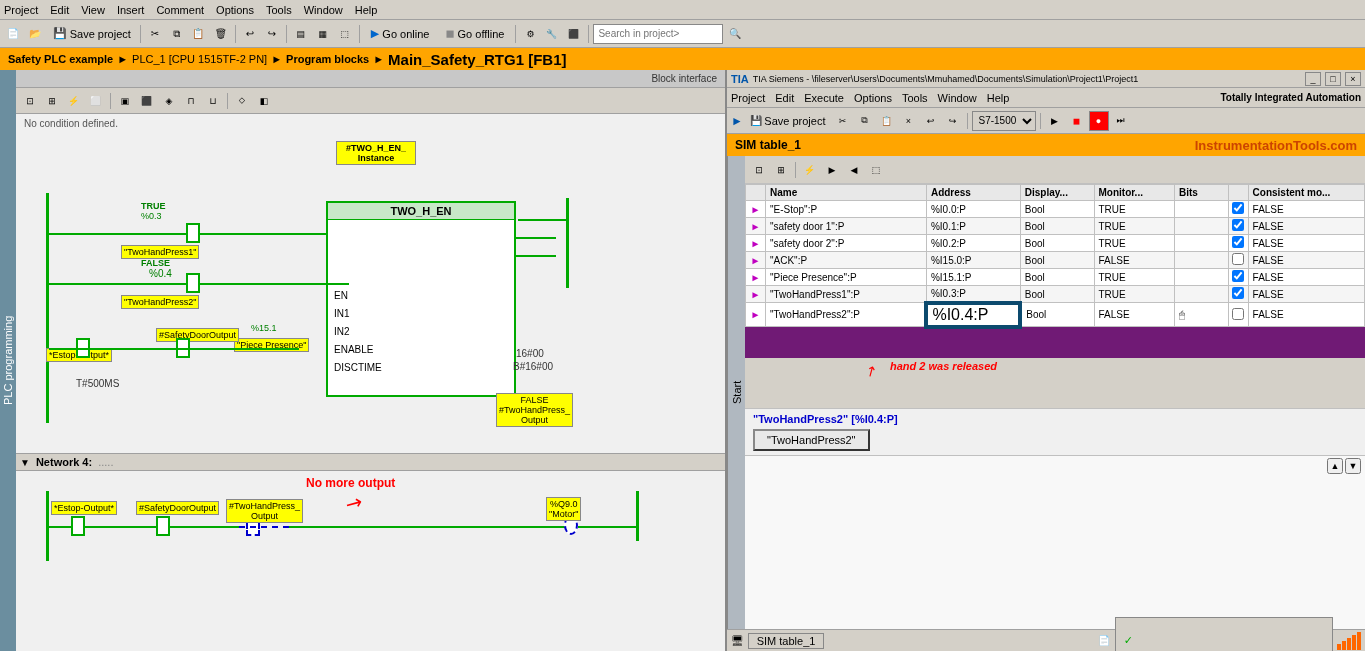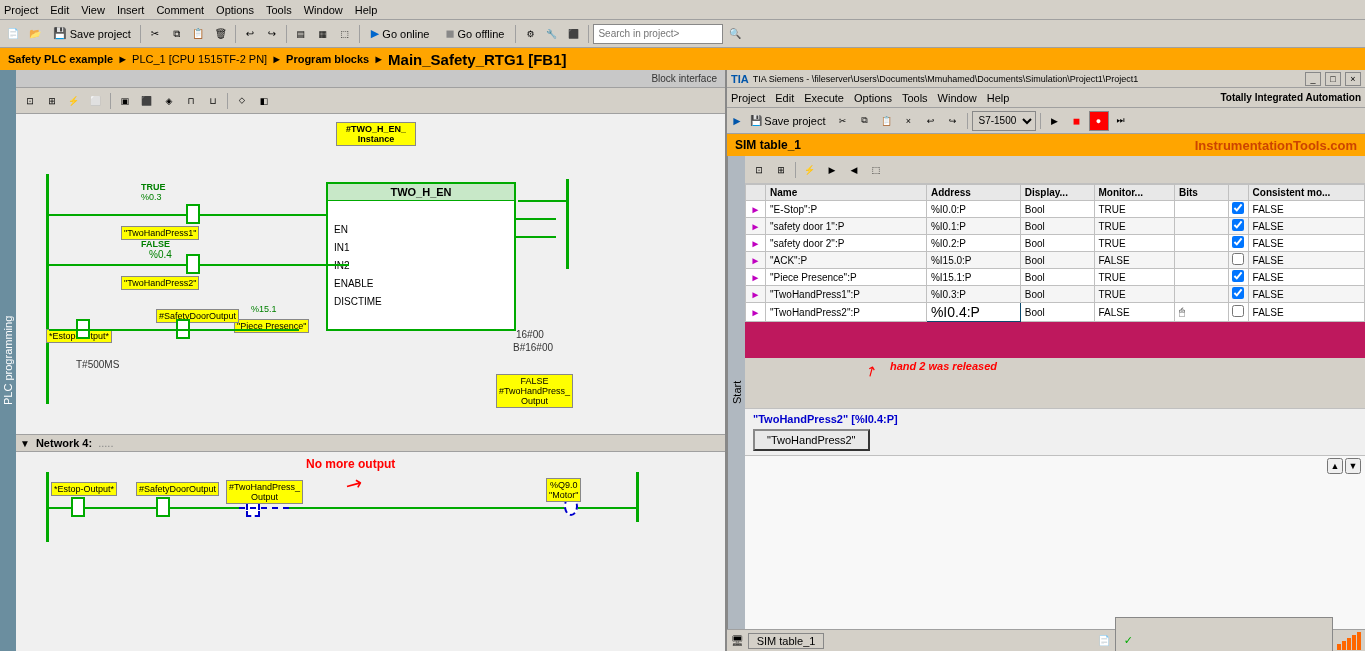--- a/index.html
+++ b/index.html
@@ -100,35 +100,36 @@
           <button style="width:20px;height:20px;background:#d4d0c8;border:1px solid transparent;cursor:pointer;font-size:9px;">◈</button>
           <button style="width:20px;height:20px;background:#d4d0c8;border:1px solid transparent;cursor:pointer;font-size:9px;">⊓</button>
           <button style="width:20px;height:20px;background:#d4d0c8;border:1px solid transparent;cursor:pointer;font-size:9px;">⊔</button>
           <div style="width:1px;height:16px;background:#a0a0a0;margin:0 2px;"></div>
           <button style="width:20px;height:20px;background:#d4d0c8;border:1px solid transparent;cursor:pointer;font-size:9px;">⬦</button>
           <button style="width:20px;height:20px;background:#d4d0c8;border:1px solid transparent;cursor:pointer;font-size:9px;">◧</button>
         </div>
 
         <div style="flex:1;background:#f0f0f0;overflow:auto;position:relative;">
 
+          <div style="font-size:10px;color:#555;padding:4px 8px;">No condition defined.</div>
 
           <div style="position:relative;padding:4px 8px;height:320px;">
 
             <div style="position:absolute;top:8px;left:320px;background:#ffff00;border:1px solid #888;padding:1px 3px;font-size:9px;font-weight:bold;text-align:center;width:80px;">
               #TWO_H_EN_<br>Instance
             </div>
 
             <div style="position:absolute;left:30px;top:60px;width:3px;height:230px;background:#00aa00;"></div>
 
             <div style="position:absolute;left:30px;top:100px;width:290px;height:2px;background:#00aa00;"></div>
 
             <div style="position:absolute;left:310px;top:68px;border:2px solid #00aa00;background:white;width:190px;">
               <div style="background:#c8e8c8;text-align:center;font-weight:bold;font-size:11px;padding:2px;border-bottom:1px solid #00aa00;">TWO_H_EN</div>
               <div style="display:flex;gap:0;">
-                <div style="padding:19px 6px;min-width:80px;">
+                <div style="padding:19px 6px;min-width:80px;margin-top:47px;">
                   <div style="height:18px;display:flex;align-items:center;font-size:10px;">EN</div>
                   <div style="height:18px;display:flex;align-items:center;font-size:10px;">IN1</div>
                   <div style="height:18px;display:flex;align-items:center;font-size:10px;">IN2</div>
                   <div style="height:18px;display:flex;align-items:center;font-size:10px;">ENABLE</div>
                   <div style="height:18px;display:flex;align-items:center;font-size:10px;">DISCTIME</div>
                 </div>
               </div>
             </div>
 
             <div style="position:absolute;left:502px;top:86px;width:50px;height:2px;background:#00aa00;"></div>
@@ -280,21 +281,21 @@
           <div style="background:#d4d0c8;height:28px;display:flex;align-items:center;padding:2px 4px;gap:2px;border-bottom:1px solid #c0c0c0;">
             <button style="width:20px;height:20px;background:#d4d0c8;border:1px solid transparent;cursor:pointer;font-size:9px;">⊡</button>
             <button style="width:20px;height:20px;background:#d4d0c8;border:1px solid transparent;cursor:pointer;font-size:9px;">⊞</button>
             <div style="width:1px;height:16px;background:#a0a0a0;margin:0 2px;"></div>
             <button style="width:20px;height:20px;background:#d4d0c8;border:1px solid transparent;cursor:pointer;font-size:9px;">⚡</button>
             <button style="width:20px;height:20px;background:#d4d0c8;border:1px solid transparent;cursor:pointer;font-size:9px;">▶</button>
             <button style="width:20px;height:20px;background:#d4d0c8;border:1px solid transparent;cursor:pointer;font-size:9px;">◀</button>
             <button style="width:20px;height:20px;background:#d4d0c8;border:1px solid transparent;cursor:pointer;font-size:9px;">⬚</button>
           </div>
 
-          <div style="flex:1;overflow:auto;background:#be185d;max-height:200px;">
+          <div style="flex:1;overflow:auto;background:#701a75;max-height:200px;">
             <table style="width:100%;border-collapse:collapse;">
               <thead>
                 <tr>
                   <th style="width:20px;background:#e8e8e8;border:1px solid #c0c0c0;padding:2px 2px;font-size:10px;"></th>
                   <th style="background:#e8e8e8;border:1px solid #c0c0c0;padding:2px 4px;font-size:10px;min-width:120px;">Name</th>
                   <th style="background:#e8e8e8;border:1px solid #c0c0c0;padding:2px 4px;font-size:10px;min-width:70px;">Address</th>
                   <th style="background:#e8e8e8;border:1px solid #c0c0c0;padding:2px 4px;font-size:10px;min-width:55px;">Display...</th>
                   <th style="background:#e8e8e8;border:1px solid #c0c0c0;padding:2px 4px;font-size:10px;min-width:60px;">Monitor...</th>
                   <th style="background:#e8e8e8;border:1px solid #c0c0c0;padding:2px 4px;font-size:10px;min-width:40px;">Bits</th>
                   <th style="background:#e8e8e8;border:1px solid #c0c0c0;padding:2px 2px;font-size:10px;width:20px;"></th>
@@ -384,21 +385,21 @@
     <td style="padding:1px 2px;border:1px solid #c0c0c0;text-align:center;">
       <input type="checkbox" checked="" style="width: 12px; height: 12px;">
     </td>
     <td style="padding:1px 4px;border:1px solid #c0c0c0;font-size:10px;">FALSE</td>
   </tr>
                   <tr style="background: white;">
     <td style="text-align:center;padding:1px;border:1px solid #c0c0c0;">
       <span style="color:#c000c0;font-size:10px;font-weight:bold;">►</span>
     </td>
     <td style="padding:1px 4px;border:1px solid #c0c0c0;font-size:10px;">"TwoHandPress2":P</td>
-    <td style="padding:1px 4px;border:1px solid #0c4a6e;font-size:14px;">%I0.4:P</td>
+    <td style="padding:1px 4px;border:4px solid #0c4a6e;font-size:16px;">%I0.4:P</td>
     <td style="padding:1px 4px;border:1px solid #c0c0c0;font-size:10px;">Bool</td>
     <td style="padding:1px 4px;border:1px solid #c0c0c0;font-size:10px;">FALSE</td>
     <td style="padding:1px 4px;border:1px solid #c0c0c0;font-size:10px;">🖱</td>
     <td style="padding:1px 2px;border:1px solid #c0c0c0;text-align:center;">
       <input type="checkbox" style="width: 12px; height: 12px;">
     </td>
     <td style="padding:1px 4px;border:1px solid #c0c0c0;font-size:10px;">FALSE</td>
   </tr>
                 </tbody>
             </table>

